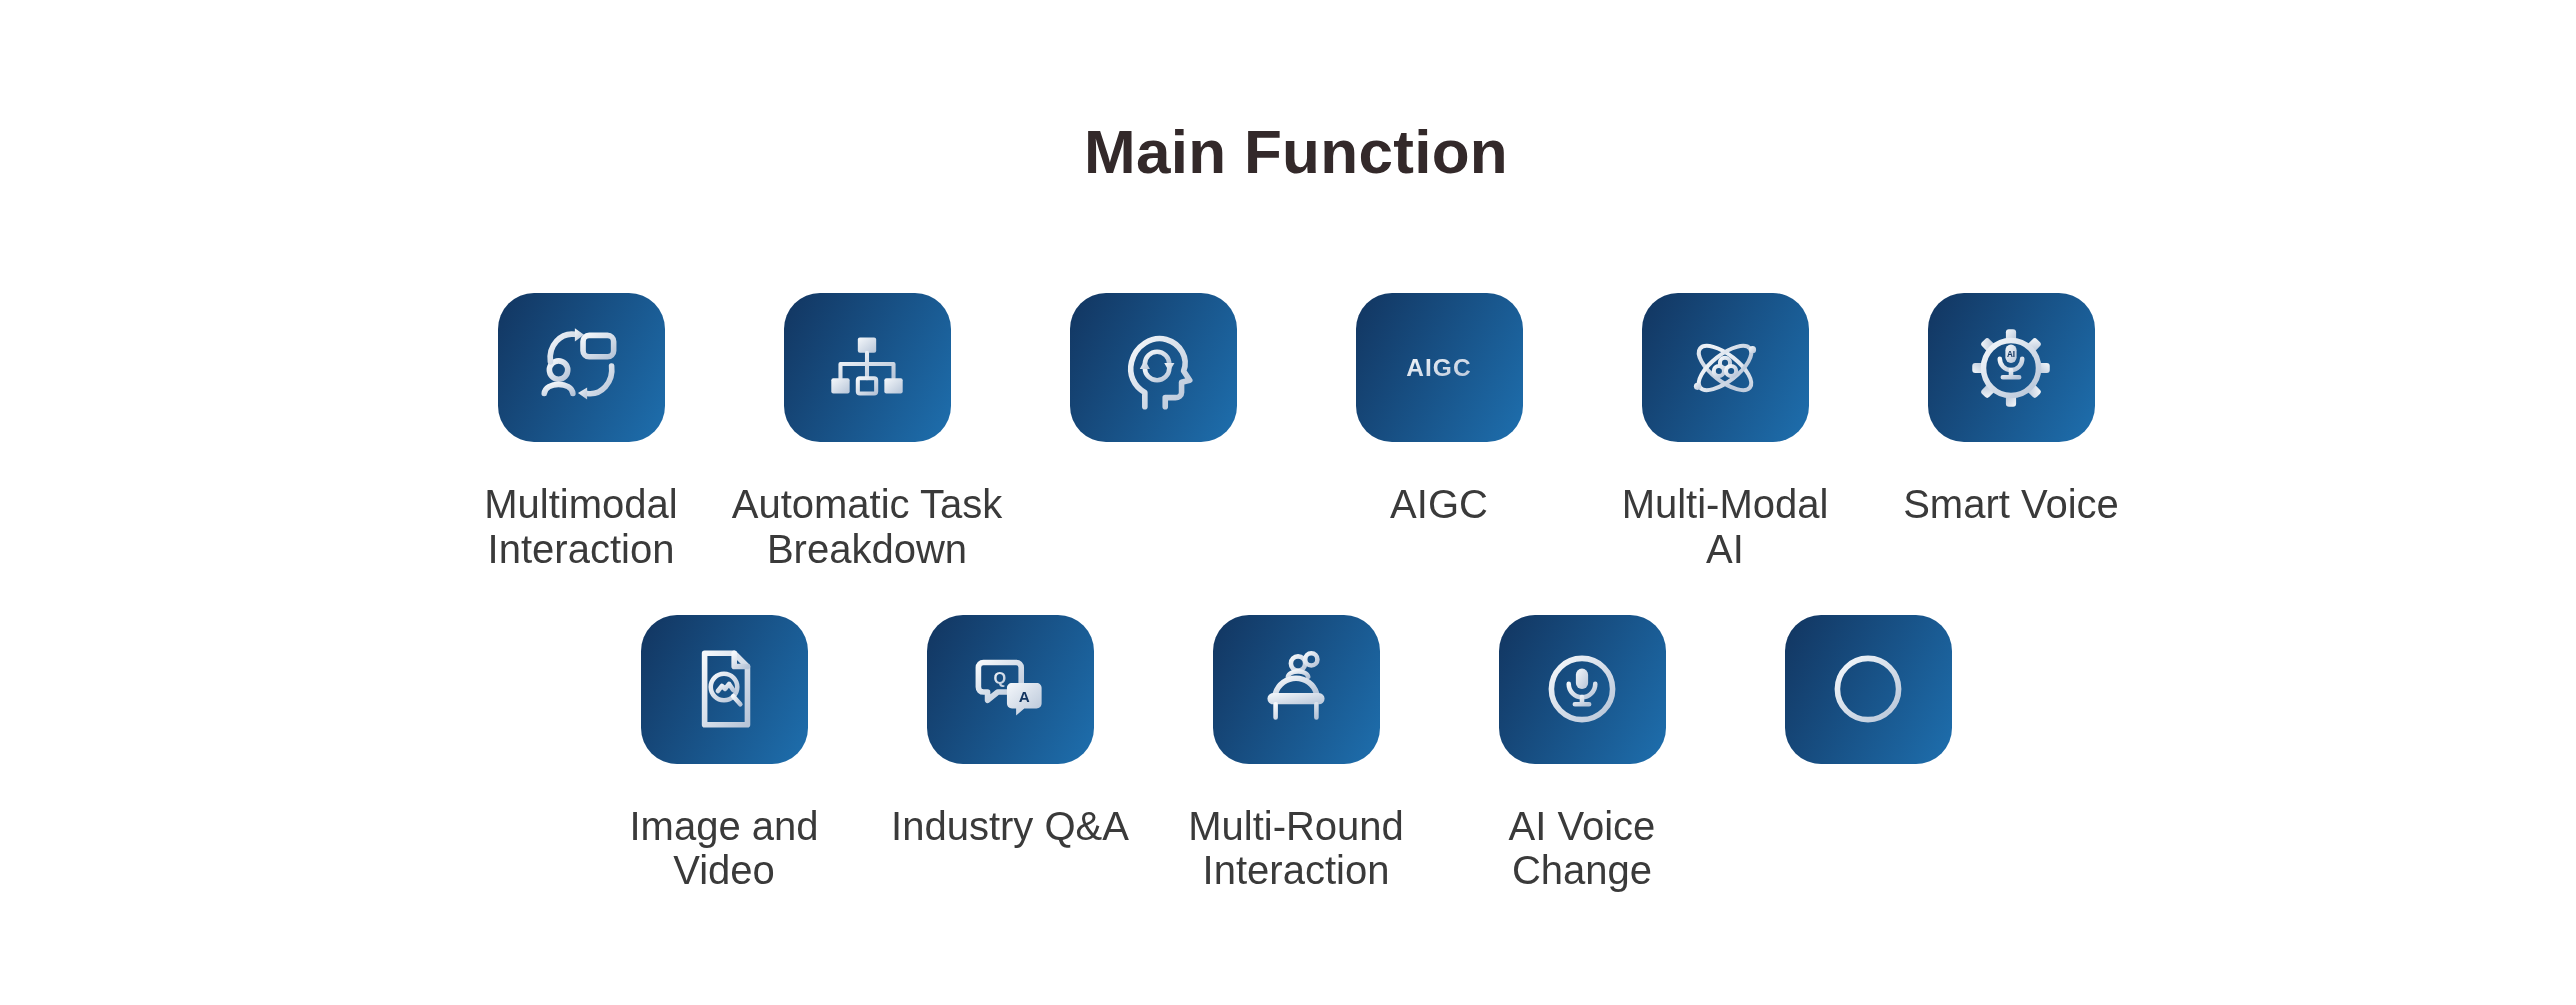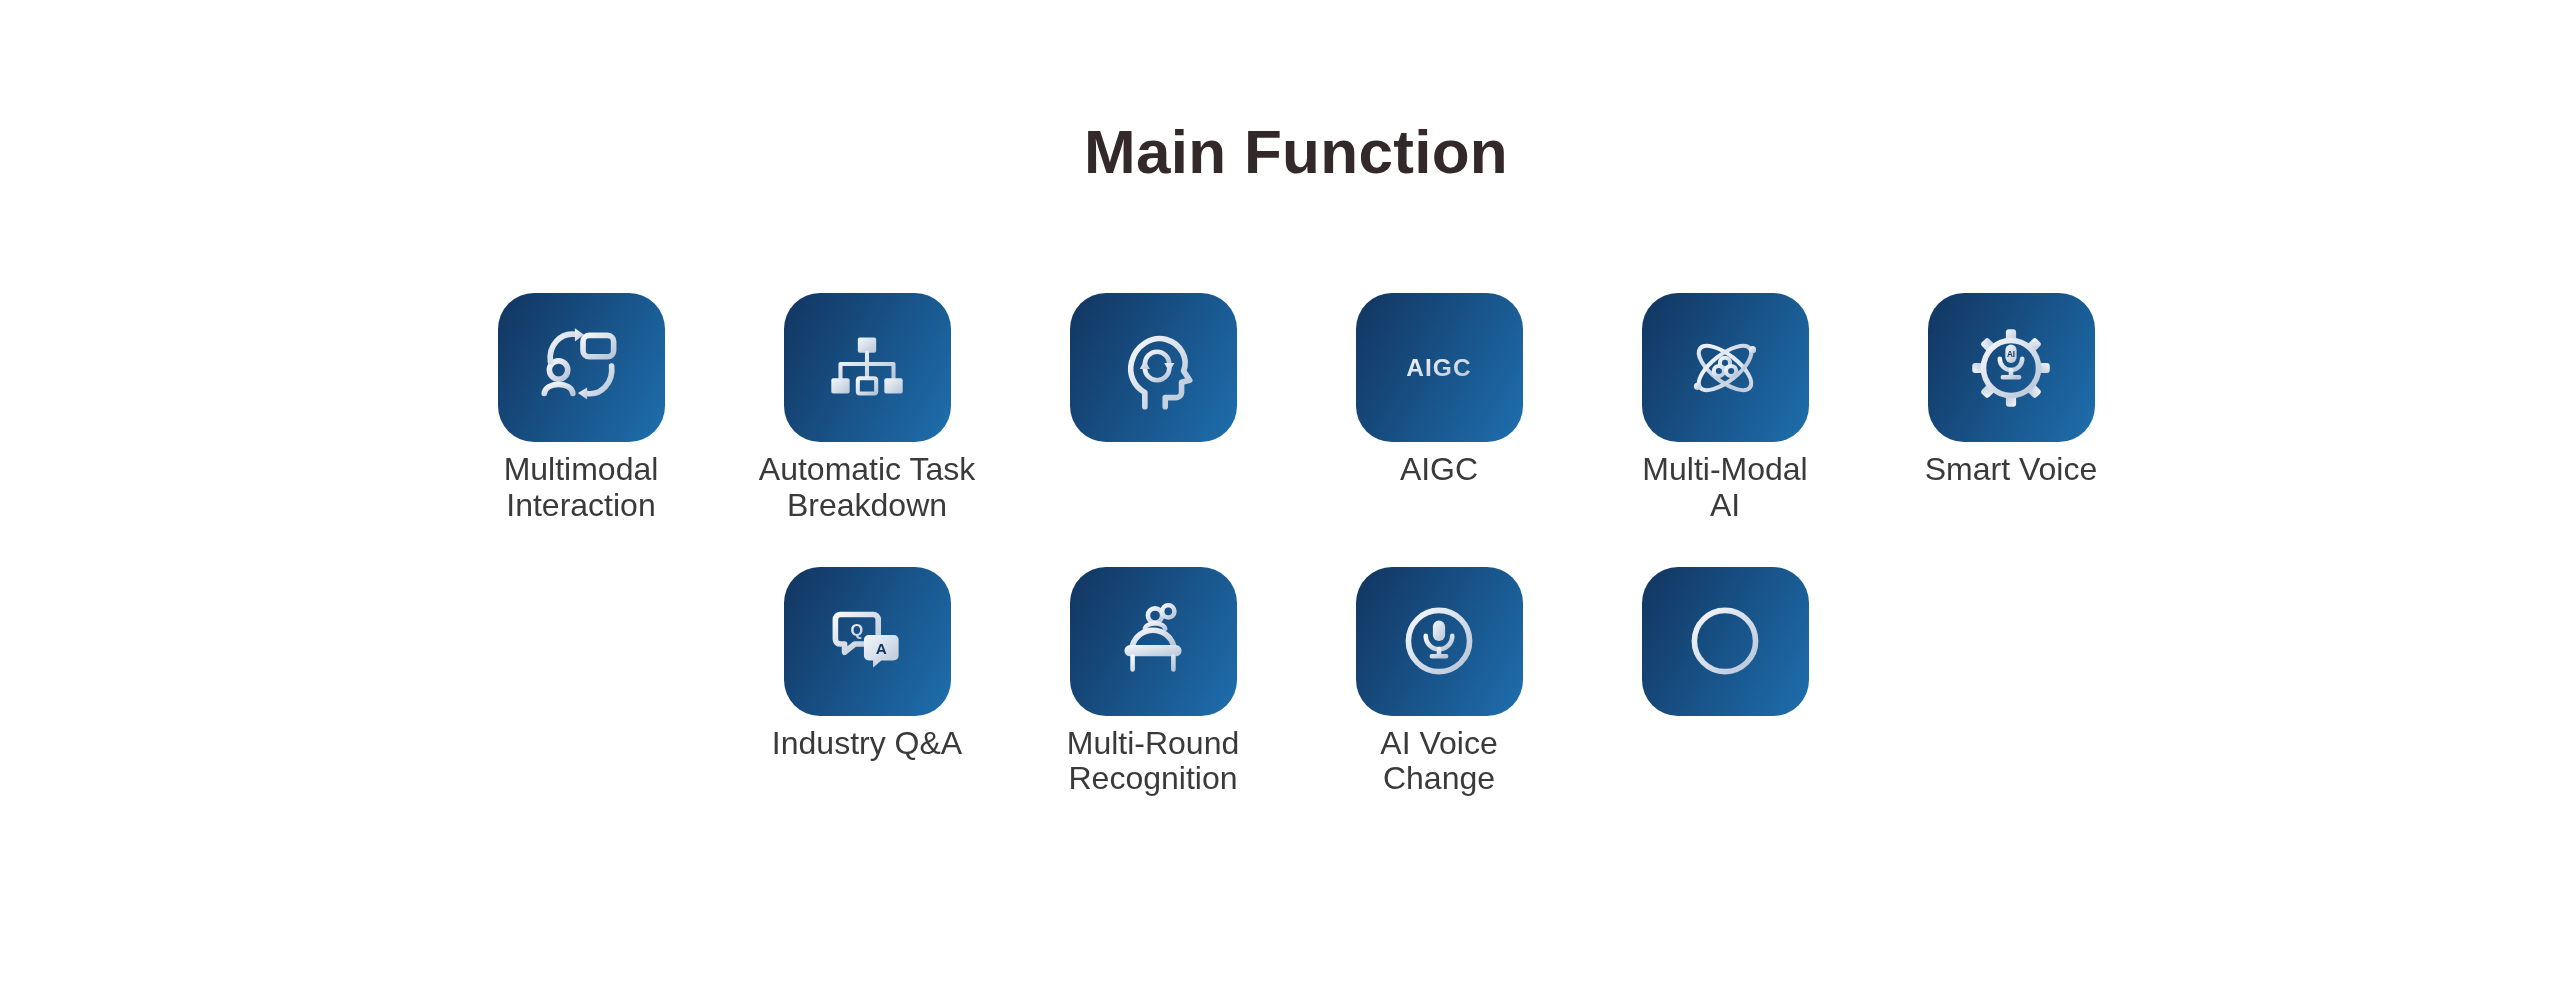--- a/index.html
+++ b/index.html
@@ -23,22 +23,22 @@
   .row + .row { margin-top:43px; }
   .cell { width:286px; display:flex; flex-direction:column; align-items:center; }
   .tile {
     width:167px; height:149px; border-radius:36px;
     background:linear-gradient(118deg, var(--tile-gradient-start,#123560) 0%, var(--tile-gradient-end,#1e6fae) 100%);
     display:flex; align-items:center; justify-content:center;
     flex:0 0 auto;
   }
   .ic { width:102px; height:102px; }
   .label {
-    margin-top:10px;
-    font-size:32px; line-height:1.12;
+    margin-top:40px;
+    font-size:40px; line-height:1.12;
     color:var(--label-color,#3a3a3a);
     text-align:center;
     white-space:pre-line;
   }
   
   .ic .st  { stroke:url(#iconGrad); fill:none; stroke-width:5.5; stroke-linecap:round; stroke-linejoin:round; }
   .ic .st2 { stroke:url(#iconGrad); fill:none; stroke-width:4;   stroke-linecap:round; stroke-linejoin:round; }
   .ic .st3 { stroke:url(#iconGrad); fill:none; stroke-width:4.5; stroke-linecap:round; stroke-linejoin:round; }
   .ic .fl  { fill:url(#iconGrad); stroke:none; }
   .ic .txt { fill:url(#iconGrad); font-family:"Liberation Sans",sans-serif; font-size:24px; font-weight:700; letter-spacing:1px; }
@@ -153,20 +153,33 @@
             <path class="st3" d="M50 52 V59 M42 59 H58"></path>
           </svg>
         </div>
         <div class="label">Smart Voice</div>
       </div>
 
     </div>
 
     <div class="row">
 
+      <div class="cell">
+        <div class="tile">
+          <svg class="ic" viewBox="0 0 100 100">
+            <path class="st" d="M31 15 H60 L73 28 V85 H31 Z"></path>
+            <path class="st" d="M60 15 V28 H73"></path>
+            <circle class="st3" cx="50" cy="48" r="13"></circle>
+            <path class="st3" d="M44 52 l4 -5 l3 3 l4 -5 l4 6"></path>
+            <path class="st3" d="M59 57 L66 65"></path>
+            <path class="st3" d="M40 74 H58"></path>
+          </svg>
+        </div>
+        <div class="label">Image and Video</div>
+      </div>
 
 
       <div class="cell">
         <div class="tile">
           <svg class="ic" viewBox="0 0 100 100">
             <path class="st" d="M24 24 H56 C59 24 61 26 61 29 V48 C61 51 59 53 56 53 H38 L28 61 V53 H24 C21 53 19 51 19 48 V29 C19 26 21 24 24 24 Z"></path>
             <text class="bubq" x="40" y="45" text-anchor="middle">Q</text>
             <path class="fl" d="M52 44 H76 C79 44 81 46 81 49 V64 C81 67 79 69 76 69 H64 L56 76 V69 H52 C49 69 47 67 47 64 V49 C47 46 49 44 52 44 Z"></path>
             <text class="buba" x="64" y="62.5" text-anchor="middle">A</text>
           </svg>
@@ -179,21 +192,21 @@
           <svg class="ic" viewBox="0 0 100 100">
             <circle class="st3" cx="52" cy="25" r="7"></circle>
             <circle class="st3" cx="65" cy="21" r="6"></circle>
             <path class="st3" d="M42 38 C44 31 60 31 62 38"></path>
             <path class="st" d="M30 54 A21 21 0 0 1 70 54"></path>
             <rect class="fl" x="22" y="54" width="56" height="11" rx="5.5"></rect>
             <path class="st3" d="M30 65 V78 M70 65 V78"></path>
           </svg>
         </div>
         <div class="label">Multi-Round
-Recognition</div>
+Interaction</div>
       </div>
 
       <div class="cell">
         <div class="tile">
           <svg class="ic" viewBox="0 0 100 100">
             <circle class="st" cx="50" cy="50" r="30"></circle>
             <rect class="fl" x="44" y="30" width="12" height="20" rx="6"></rect>
             <path class="st3" d="M37 45 a13 13 0 0 0 26 0"></path>
             <path class="st3" d="M50 58 V65 M43 65 H57"></path>
           </svg>

